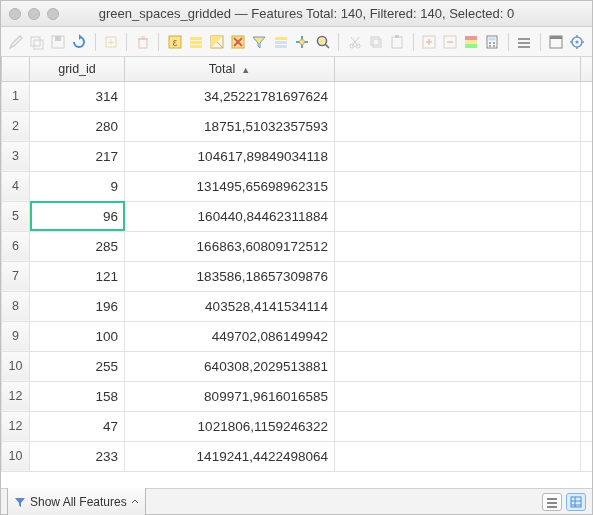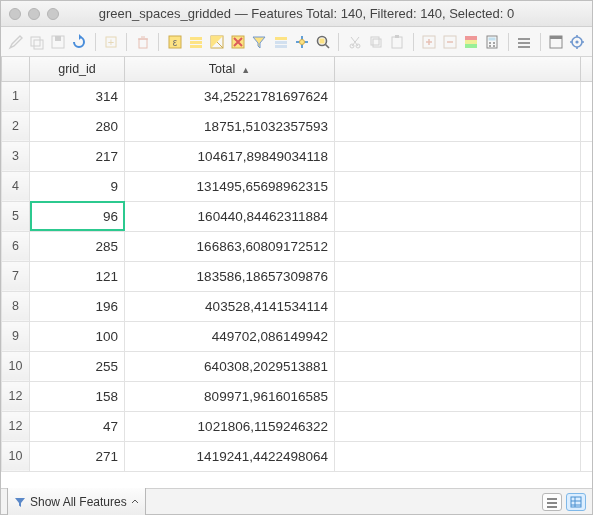--- a/index.html
+++ b/index.html
@@ -313,21 +313,21 @@
           </tr>
           <tr>
             <td class="rownum">12</td>
             <td>47</td>
             <td>1021806,1159246322</td>
             <td class="blank"></td>
             <td class="blank"></td>
           </tr>
           <tr>
             <td class="rownum">10</td>
-            <td>271</td>
+            <td>233</td>
             <td>1419241,4422498064</td>
             <td class="blank"></td>
             <td class="blank"></td>
           </tr>
         </tbody>
     </table>
   </div>
 
   <div class="statusbar">
     <div class="filter-btn">

